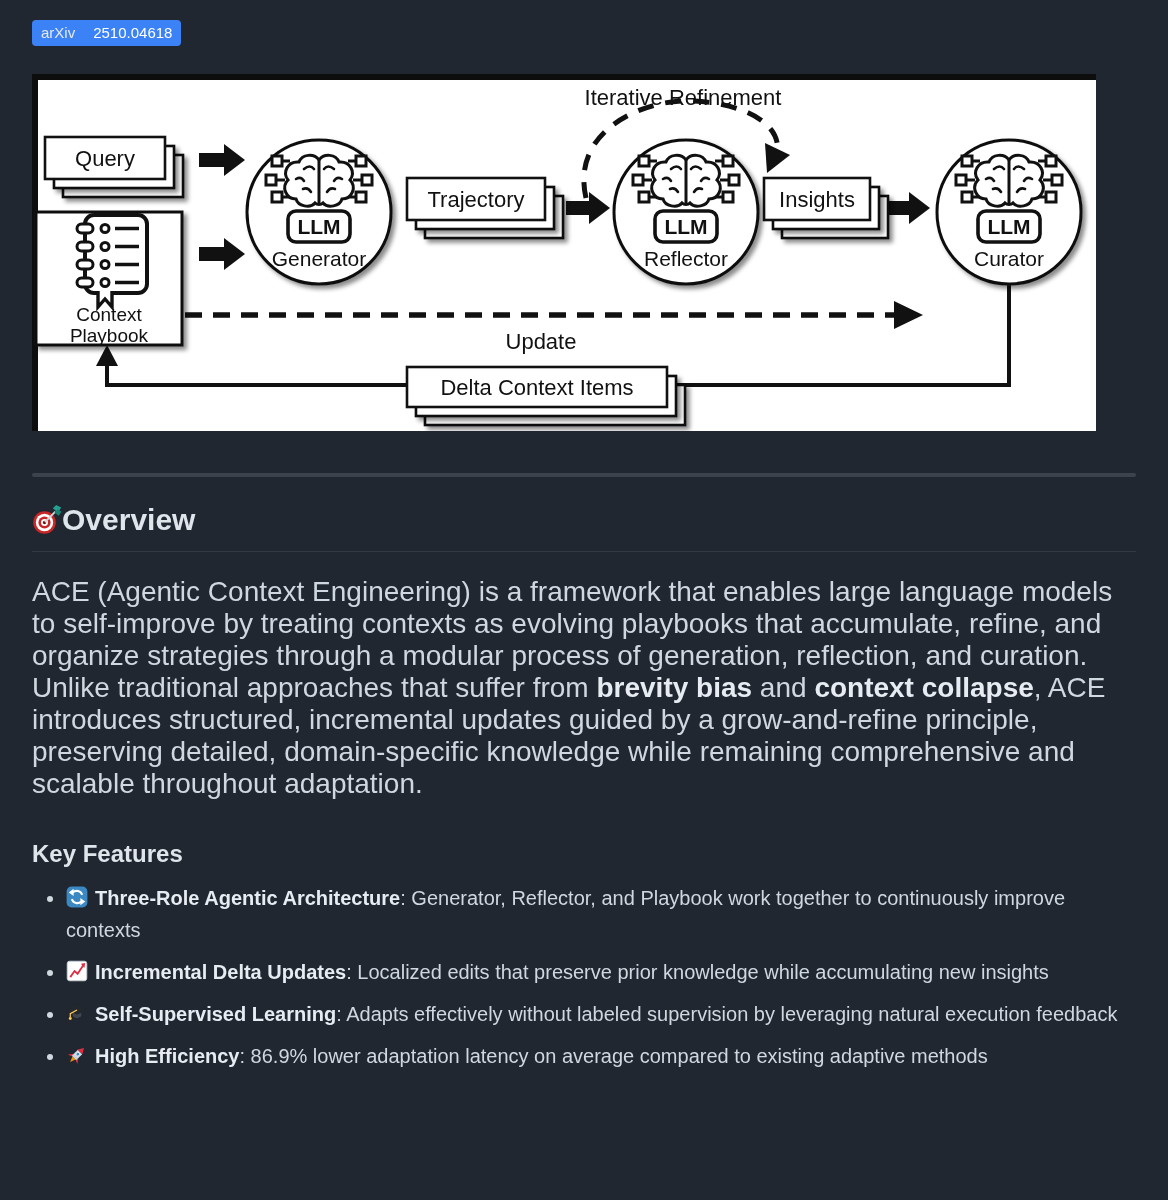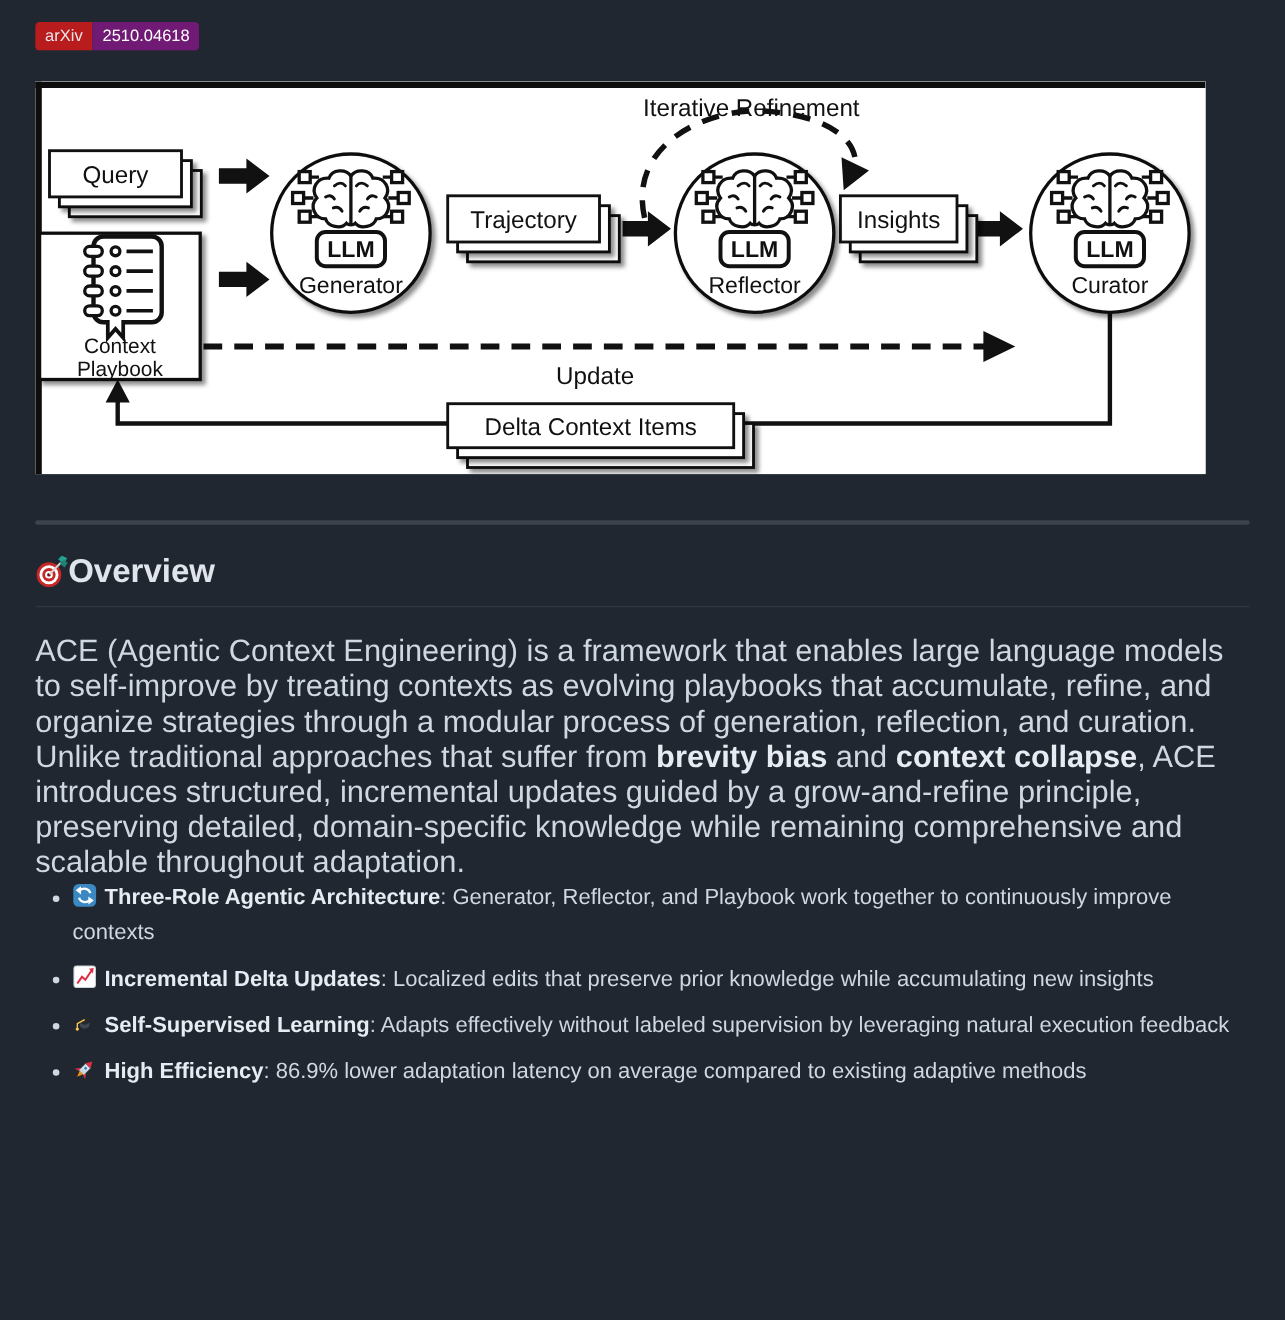--- a/index.html
+++ b/index.html
@@ -14,22 +14,22 @@
     margin:0;padding:34px 0 14px 0;
     font-size:38px;line-height:1.4;font-weight:700;color:#dfe5eb;
     border-bottom:1px solid #313944;
     letter-spacing:-0.3px;
   }
   .badge-row{margin-top:20px;}
   .arxiv-badge{
     display:inline-flex;border-radius:4px;overflow:hidden;
     font-size:15px;line-height:26px;text-decoration:none;cursor:pointer;
   }
-  .arxiv-badge .left{background:#b91c1c;color:#e8e8e8;padding:0 9px;}
-  .arxiv-badge .right{background:#701a75;color:#ffffff;padding:0 9px;}
+  .arxiv-badge .left{background:#3b82f6;color:#e8e8e8;padding:0 9px;}
+  .arxiv-badge .right{background:#3b82f6;color:#ffffff;padding:0 9px;}
   .figure{
     margin-top:28px;width:1064px;height:357px;background:#ffffff;
   }
   .figure svg{display:block;}
   hr.thick{
     border:none;height:4px;background:#3c434d;margin:42px 0 0 0;border-radius:2px;
   }
   h2.overview{
     display:flex;align-items:center;
     margin:26px 0 0 0;padding-bottom:14px;
@@ -203,20 +203,21 @@
         <path d="M 15.5,20.5 L 28,8" stroke="#d6d6d6" stroke-width="2.2"></path>
         <polygon points="25,4 31,9 35,3 29,0" fill="#23a08f"></polygon>
         <polygon points="27,9 32,13 35.5,8 31,5" fill="#1b8376"></polygon>
       </svg>
     </span>
     <span>Overview</span>
   </h2>
 
   <p class="lead"><span>ACE (Agentic Context Engineering) is a framework that enables large language models to self-improve by treating contexts as evolving playbooks that accumulate, refine, and organize strategies through a modular process of generation, reflection, and curation. Unlike traditional approaches that suffer from </span><strong>brevity bias</strong><span> and </span><strong>context collapse</strong><span>, ACE introduces structured, incremental updates guided by a grow-and-refine principle, preserving detailed, domain-specific knowledge while remaining comprehensive and scalable throughout adaptation.</span></p>
 
+  <h3 class="features">Key Features</h3>
 
   <ul class="feature-list">
     <li>
       <span class="emoji">
         <svg viewBox="0 0 36 36">
           <rect x="1" y="1" width="34" height="34" rx="8" fill="#3b88c3"></rect>
           <path d="M 26.5,14.5 A 9.5,9.5 0 0 0 11,10.5" stroke="#ffffff" stroke-width="3.4" fill="none"></path>
           <polygon points="12.5,4.5 12.5,16.5 4.5,10.5" fill="#ffffff"></polygon>
           <path d="M 9.5,21.5 A 9.5,9.5 0 0 0 25,25.5" stroke="#ffffff" stroke-width="3.4" fill="none"></path>
           <polygon points="23.5,19.5 23.5,31.5 31.5,25.5" fill="#ffffff"></polygon>

